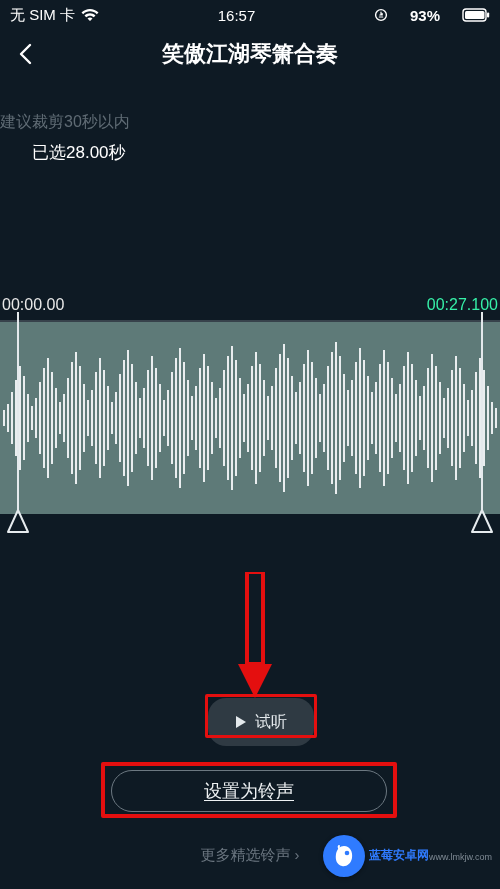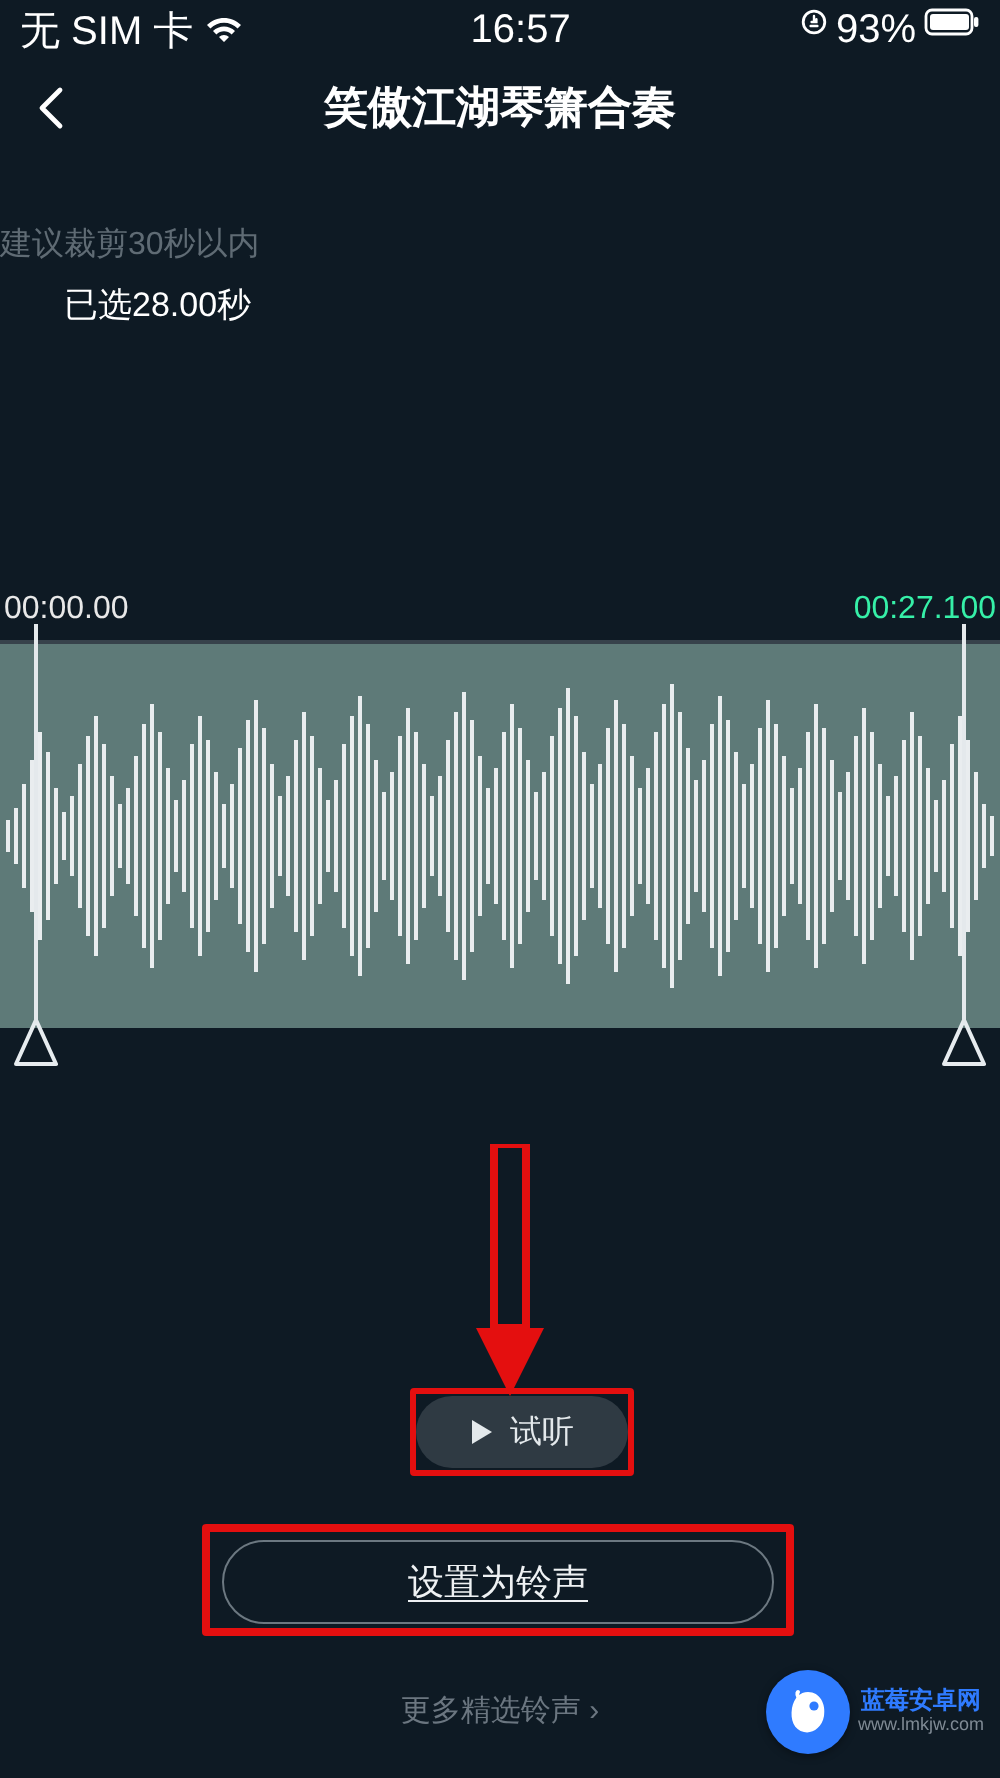--- a/index.html
+++ b/index.html
@@ -11,25 +11,25 @@
     position: relative;
   }
 
   
   .status-bar {
     height: 30px;
     display: flex;
     align-items: center;
     justify-content: space-between;
     padding: 0 10px;
-    font-size: 20px;
+    font-size: 15px;
     font-weight: 500;
   }
   .status-left { display: flex; align-items: center; gap: 6px; }
-  .status-right { display: flex; align-items: flex-start; gap: 4px; }
+  .status-right { display: flex; align-items: center; gap: 22px; font-weight: bold; }
   .wifi-icon, .lock-icon, .battery-icon { display: inline-flex; }
 
   
   .nav {
     height: 48px;
     display: flex;
     align-items: center;
     position: relative;
     padding: 0 18px;
   }
@@ -127,21 +127,21 @@
     height: 44px;
     border: 3px solid #e40f0f;
     border-radius: 2px;
     pointer-events: none;
   }
   .play-pill {
     position: absolute;
     left: 208px;
     top: 698px;
     width: 106px;
-    height: 36px;
+    height: 48px;
     background: #2f3a43;
     border-radius: 18px;
     display: flex;
     align-items: center;
     justify-content: center;
     gap: 8px;
     color: #e4e9ec;
     font-size: 16px;
   }
   .play-pill .tri { display:inline-flex; }
@@ -195,21 +195,21 @@
   }
   .wm-circle {
     width: 42px; height: 42px;
     border-radius: 50%;
     background: #2f7bff;
     position: relative;
     display:flex; align-items:center; justify-content:center;
     box-shadow: 0 1px 4px rgba(0,0,0,.4);
   }
   .wm-text {
-    display:flex; flex-direction:column; align-items:center;
+    display:flex; flex-direction:row; align-items:flex-end;
     font-size:12px; line-height:1.1;
     color:#2f7bff;
     font-weight:600;
   }
   .wm-sub { font-size: 9px; color:#7f8a94; font-weight:400;}
 </style>
 </head>
 <body>
 
 <div class="status-bar">

